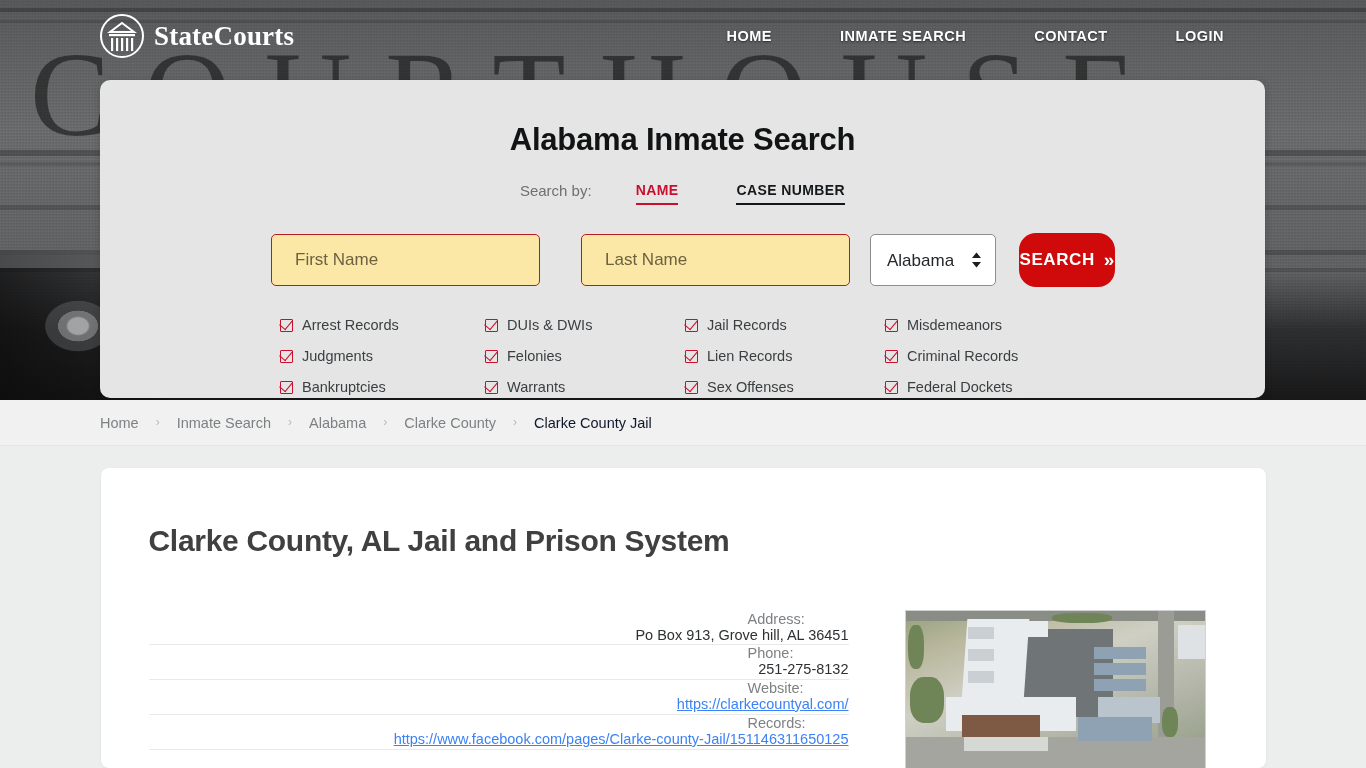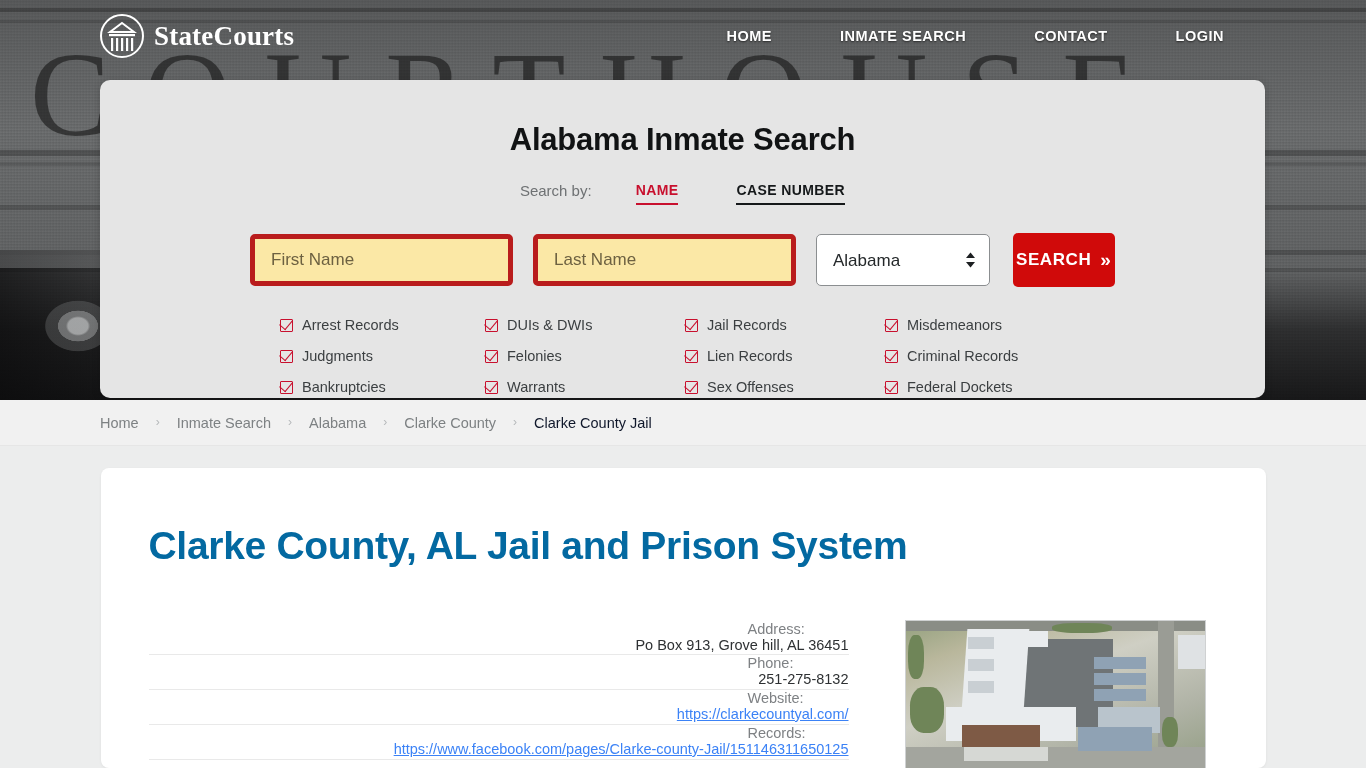--- a/index.html
+++ b/index.html
@@ -170,26 +170,27 @@
 
   .form-row {
     display: flex;
     align-items: center;
     gap: 20px;
     padding: 0 150px;
     margin-top: 28px;
   }
   .inp {
     height: 52px;
-    border: 5px solid #b91c1c;
+    border: 1px solid #b91c1c;
     border-radius: 5px;
     font-size: 17px;
     font-family: inherit;
-    padding: 0 16px;
+    padding: 0 23px;
     outline: none;
+    margin-left: 21px;
   }
   .inp-name {
     width: 275px;
     background: #fbe8a6;
     color: #5a4f23;
   }
   .inp-name::placeholder { color: #6d6141; opacity: 1; }
   .sel-wrap { position: relative; width: 281px; }
   .sel {
     width: 100%;
@@ -213,21 +214,21 @@
     display: flex; flex-direction: column; gap: 3px;
     color: #1c1f21;
     line-height: 1;
     font-size: 9px;
   }
   .btn-search {
     width: 166px; height: 54px;
     background: #d00a0a;
     color: #ffffff;
     border: none;
-    border-radius: 5px;
+    border-radius: 17px;
     font-size: 17px;
     font-weight: 700;
     letter-spacing: .6px;
     font-family: inherit;
     cursor: pointer;
     display: flex; align-items: center; justify-content: center; gap: 9px;
     margin-left: 3px;
   }
 
   .checks {
@@ -294,23 +295,23 @@
     width: 1165px;
     margin: 0 auto;
     background: #ffffff;
     border-radius: 8px;
     padding: 56px 48px 0 48px;
     height: 300px;
     overflow: hidden;
     box-shadow: 0 1px 3px rgba(0,0,0,.06);
   }
   .page-title {
-    font-size: 39px;
+    font-size: 30px;
     font-weight: 700;
-    color: #0369a1;
+    color: #404040;
     letter-spacing: -.3px;
   }
   .body-row { display: flex; gap: 56px; margin-top: 52px; }
   .info-table { flex: 0 0 700px; }
   .irow {
     display: flex;
     align-items: flex-end;
     height: 35px;
     border-bottom: 1px solid #e9e9e9;
     flex-direction: column;

